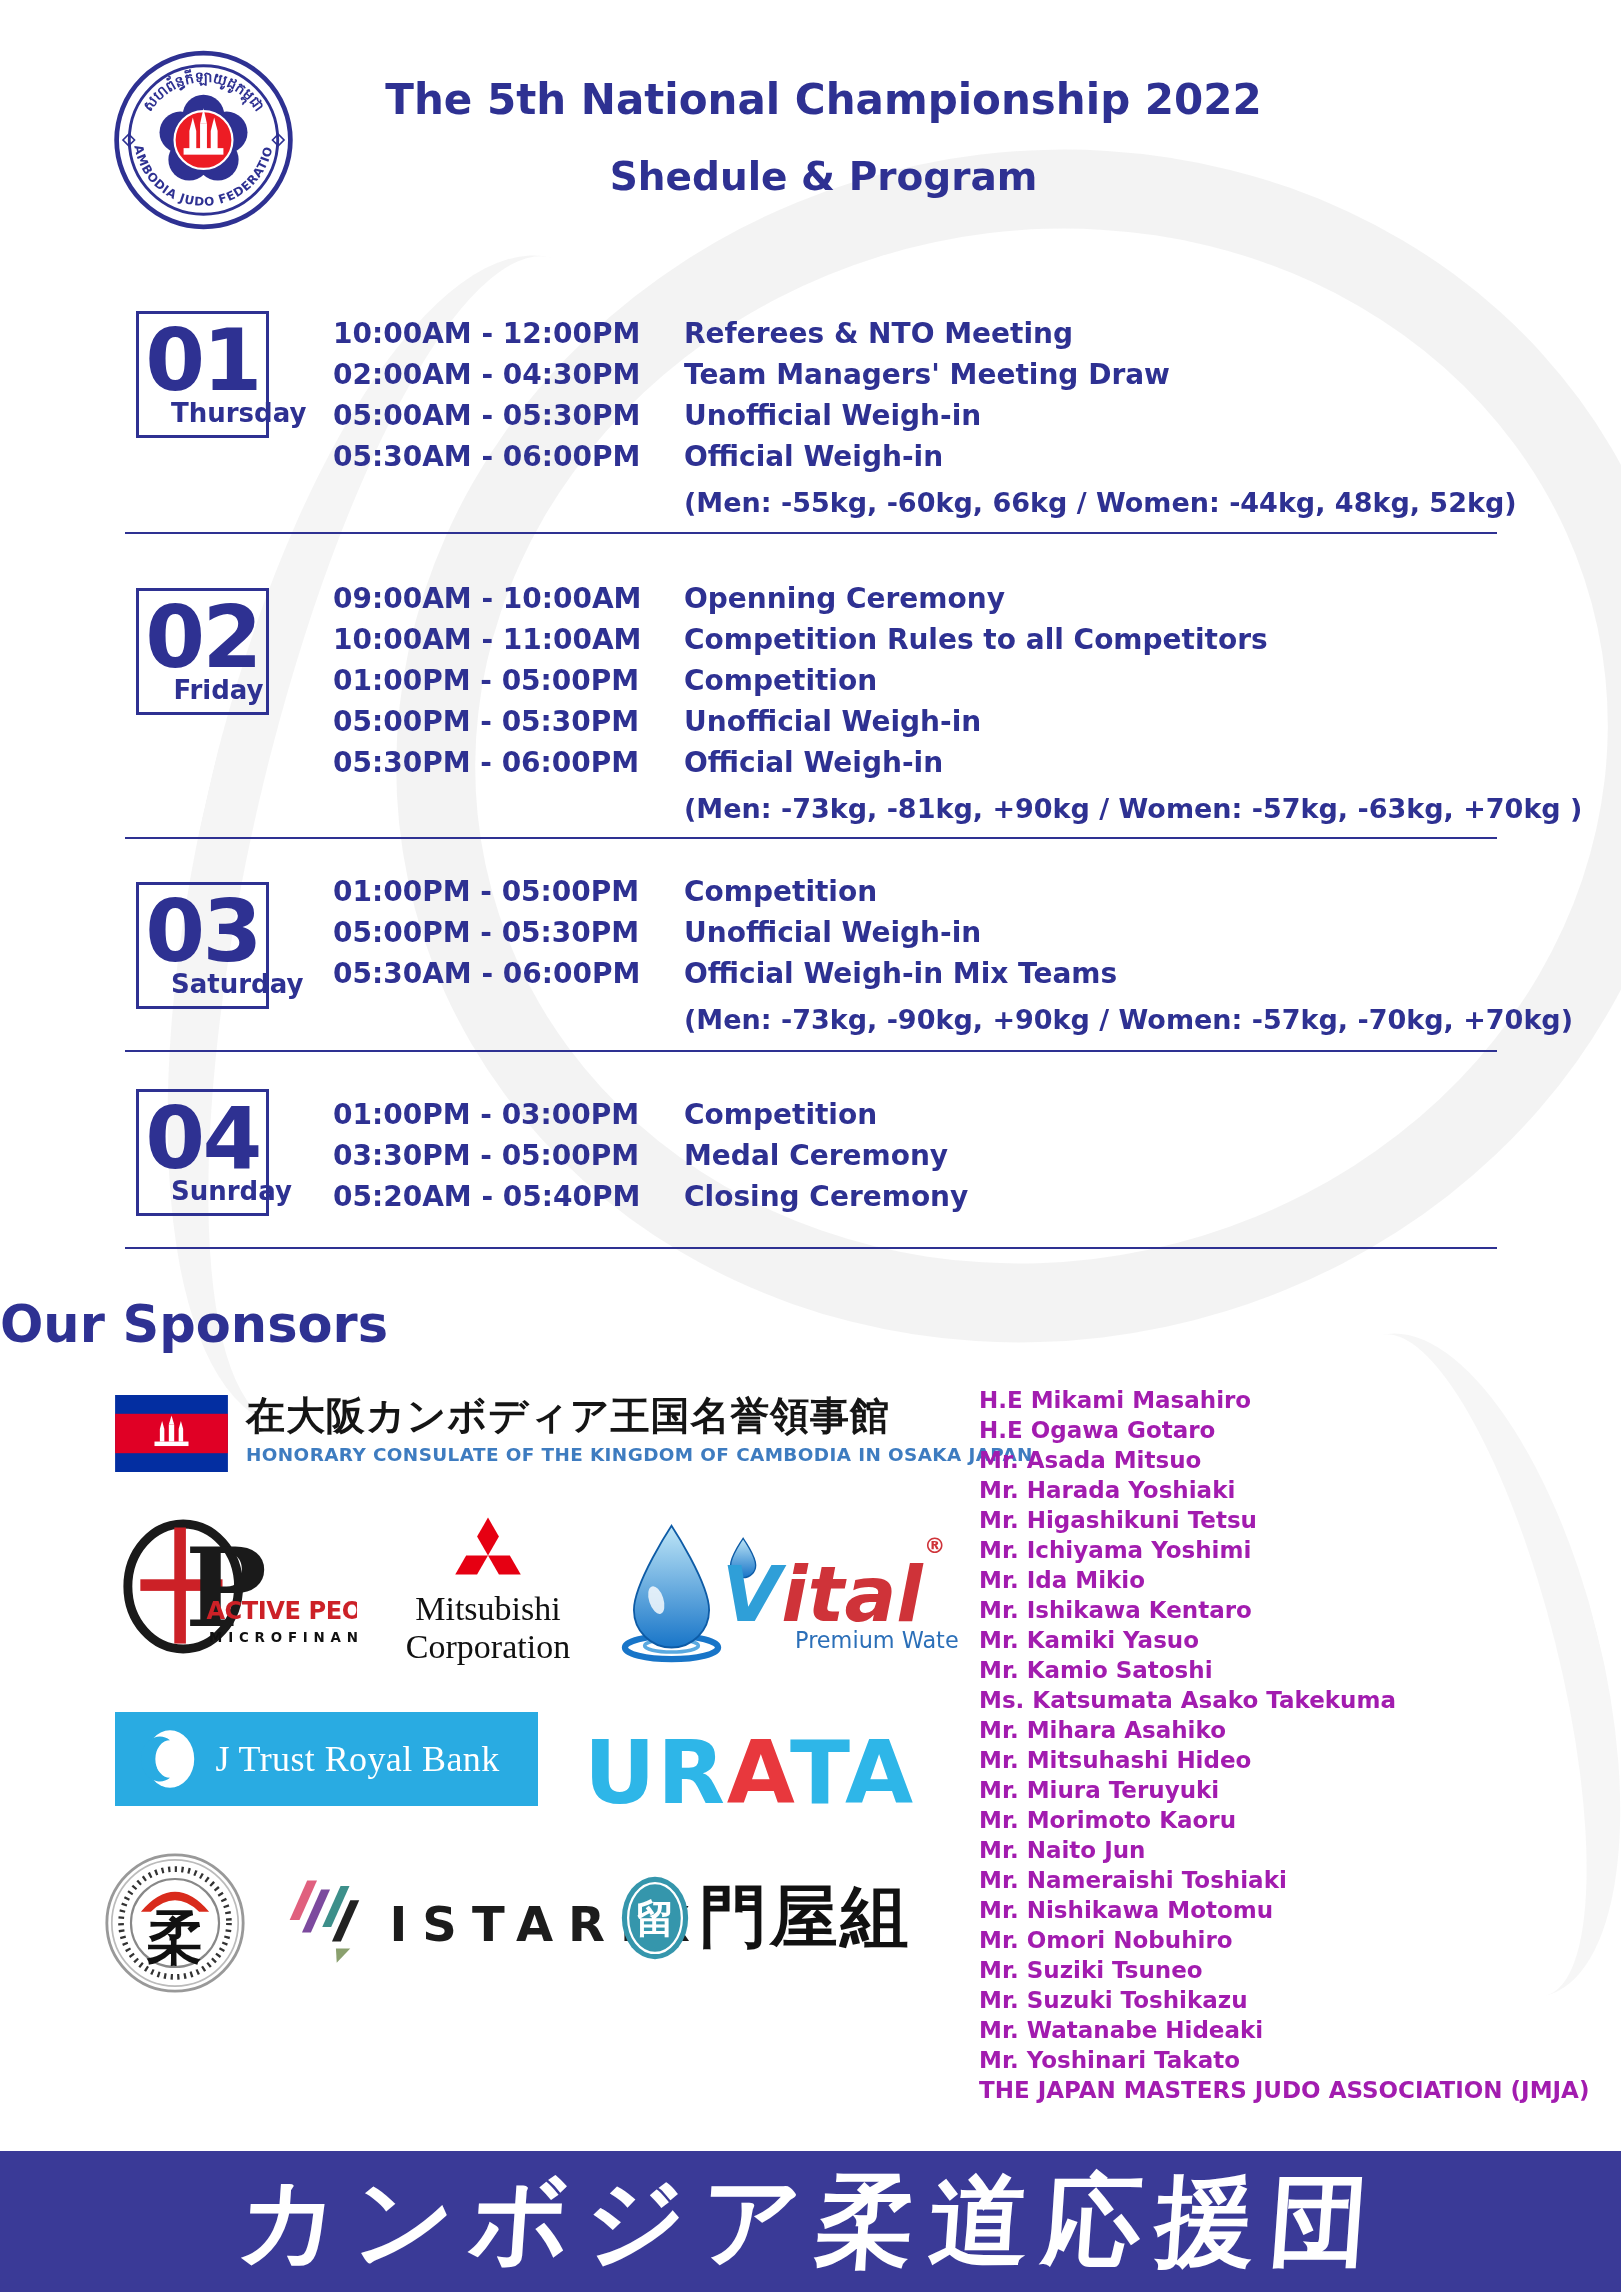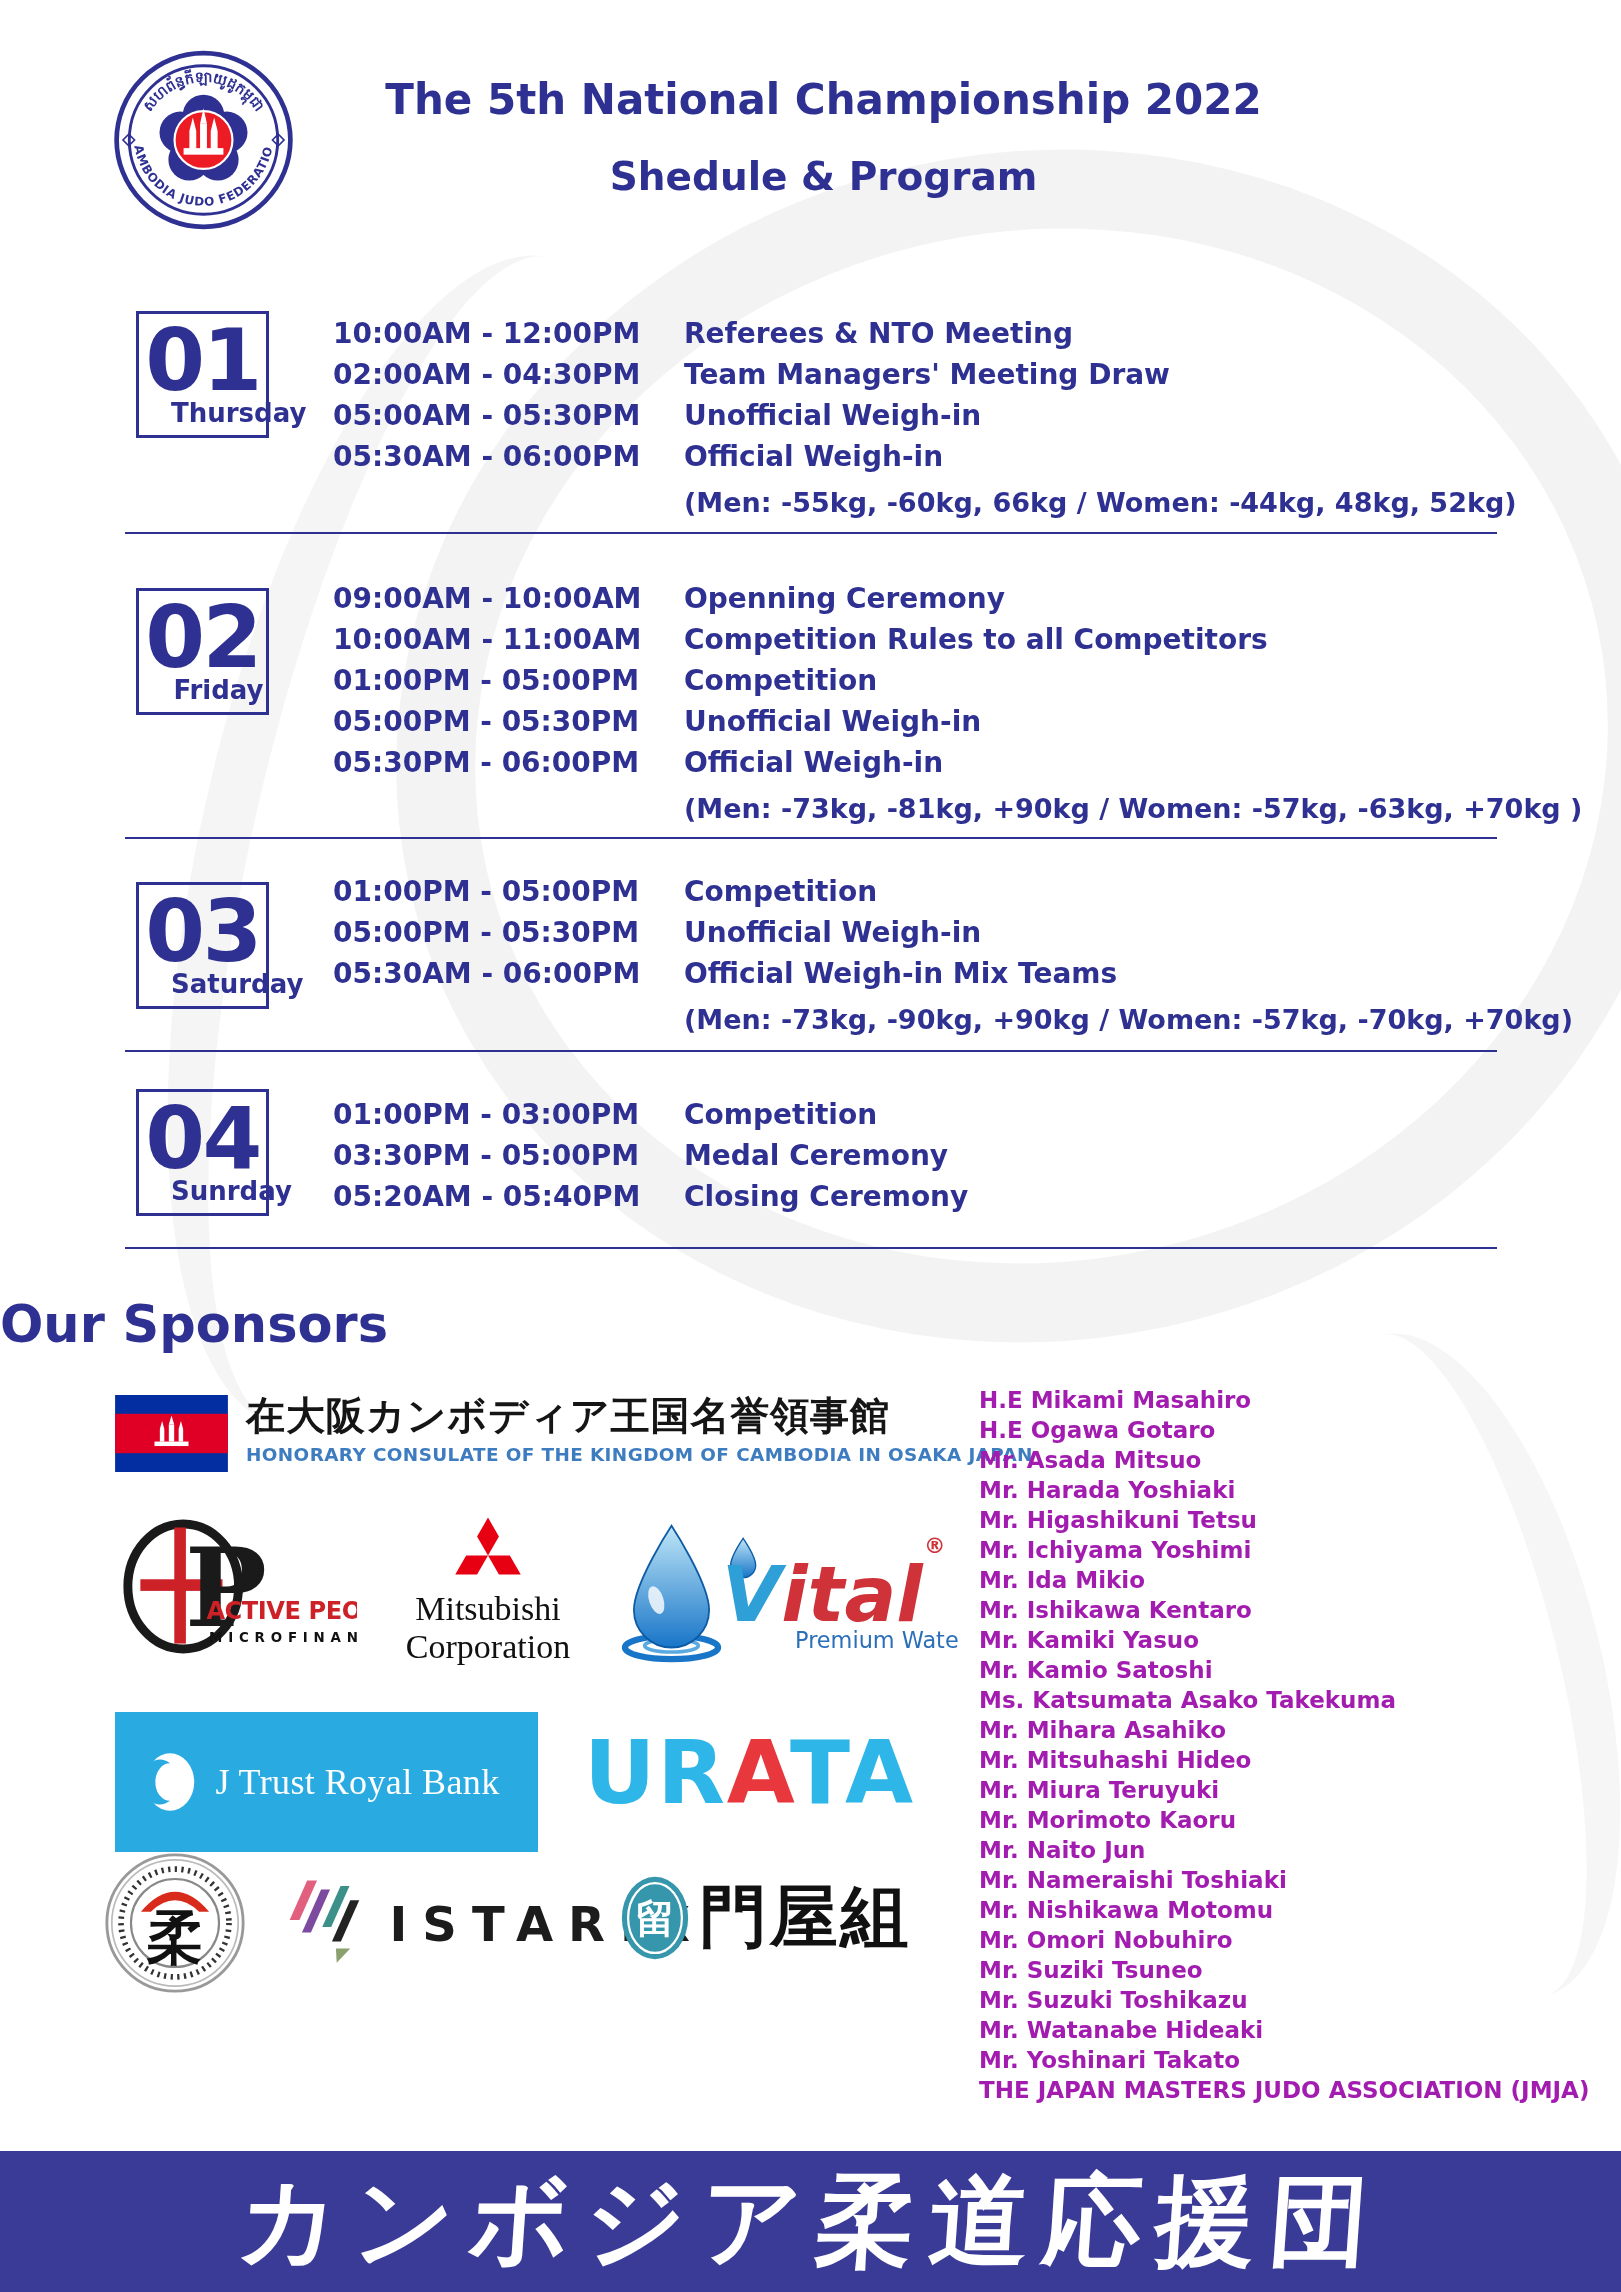--- a/index.html
+++ b/index.html
@@ -50,21 +50,21 @@
   }
   .sp-consulate { position:absolute; left:115px; top:1395px; display:flex; align-items:flex-start; }
   .consulate-text { margin-left:18px; }
   .consulate-jp { font-size:39px; color:#151515; font-weight:bold; letter-spacing:0.9px; line-height:1.1; }
   .consulate-en { font-size:18.4px; color:#3e7cc0; font-weight:bold; margin-top:6.3px; letter-spacing:0.4px; }
   .sp-ap { position:absolute; left:113px; top:1515px; }
   .sp-mitsubishi { position:absolute; left:383px; top:1510px; width:210px; text-align:center; }
   .mits-name { font-family:"Liberation Serif","DejaVu Serif",serif; font-size:34px; color:#111; line-height:1.12; margin-top:5.4px; }
   .sp-vital { position:absolute; left:616px; top:1515px; }
   .sp-jtrust {
-    position:absolute; left:115px; top:1712px; width:423px; height:140px;
+    position:absolute; left:115px; top:1712px; width:423px; height:94px;
     background:#29abe2; display:flex; align-items:center;
   }
   .jtrust-name {
     color:#fff; font-family:"Liberation Serif","DejaVu Serif",serif;
     font-size:36px; margin-left:10.7px; letter-spacing:0.4px;
   }
   .sp-urata { position:absolute; left:584px; top:1721px; font-size:88px; font-weight:bold; letter-spacing:1.8px; }
   .urata-cyan { color:#2eb6e8; } .urata-red { color:#e8383d; }
   .sp-seal { position:absolute; left:104px; top:1852px; }
   .sp-istarix { position:absolute; left:262px; top:1877px; display:flex; align-items:center; }

